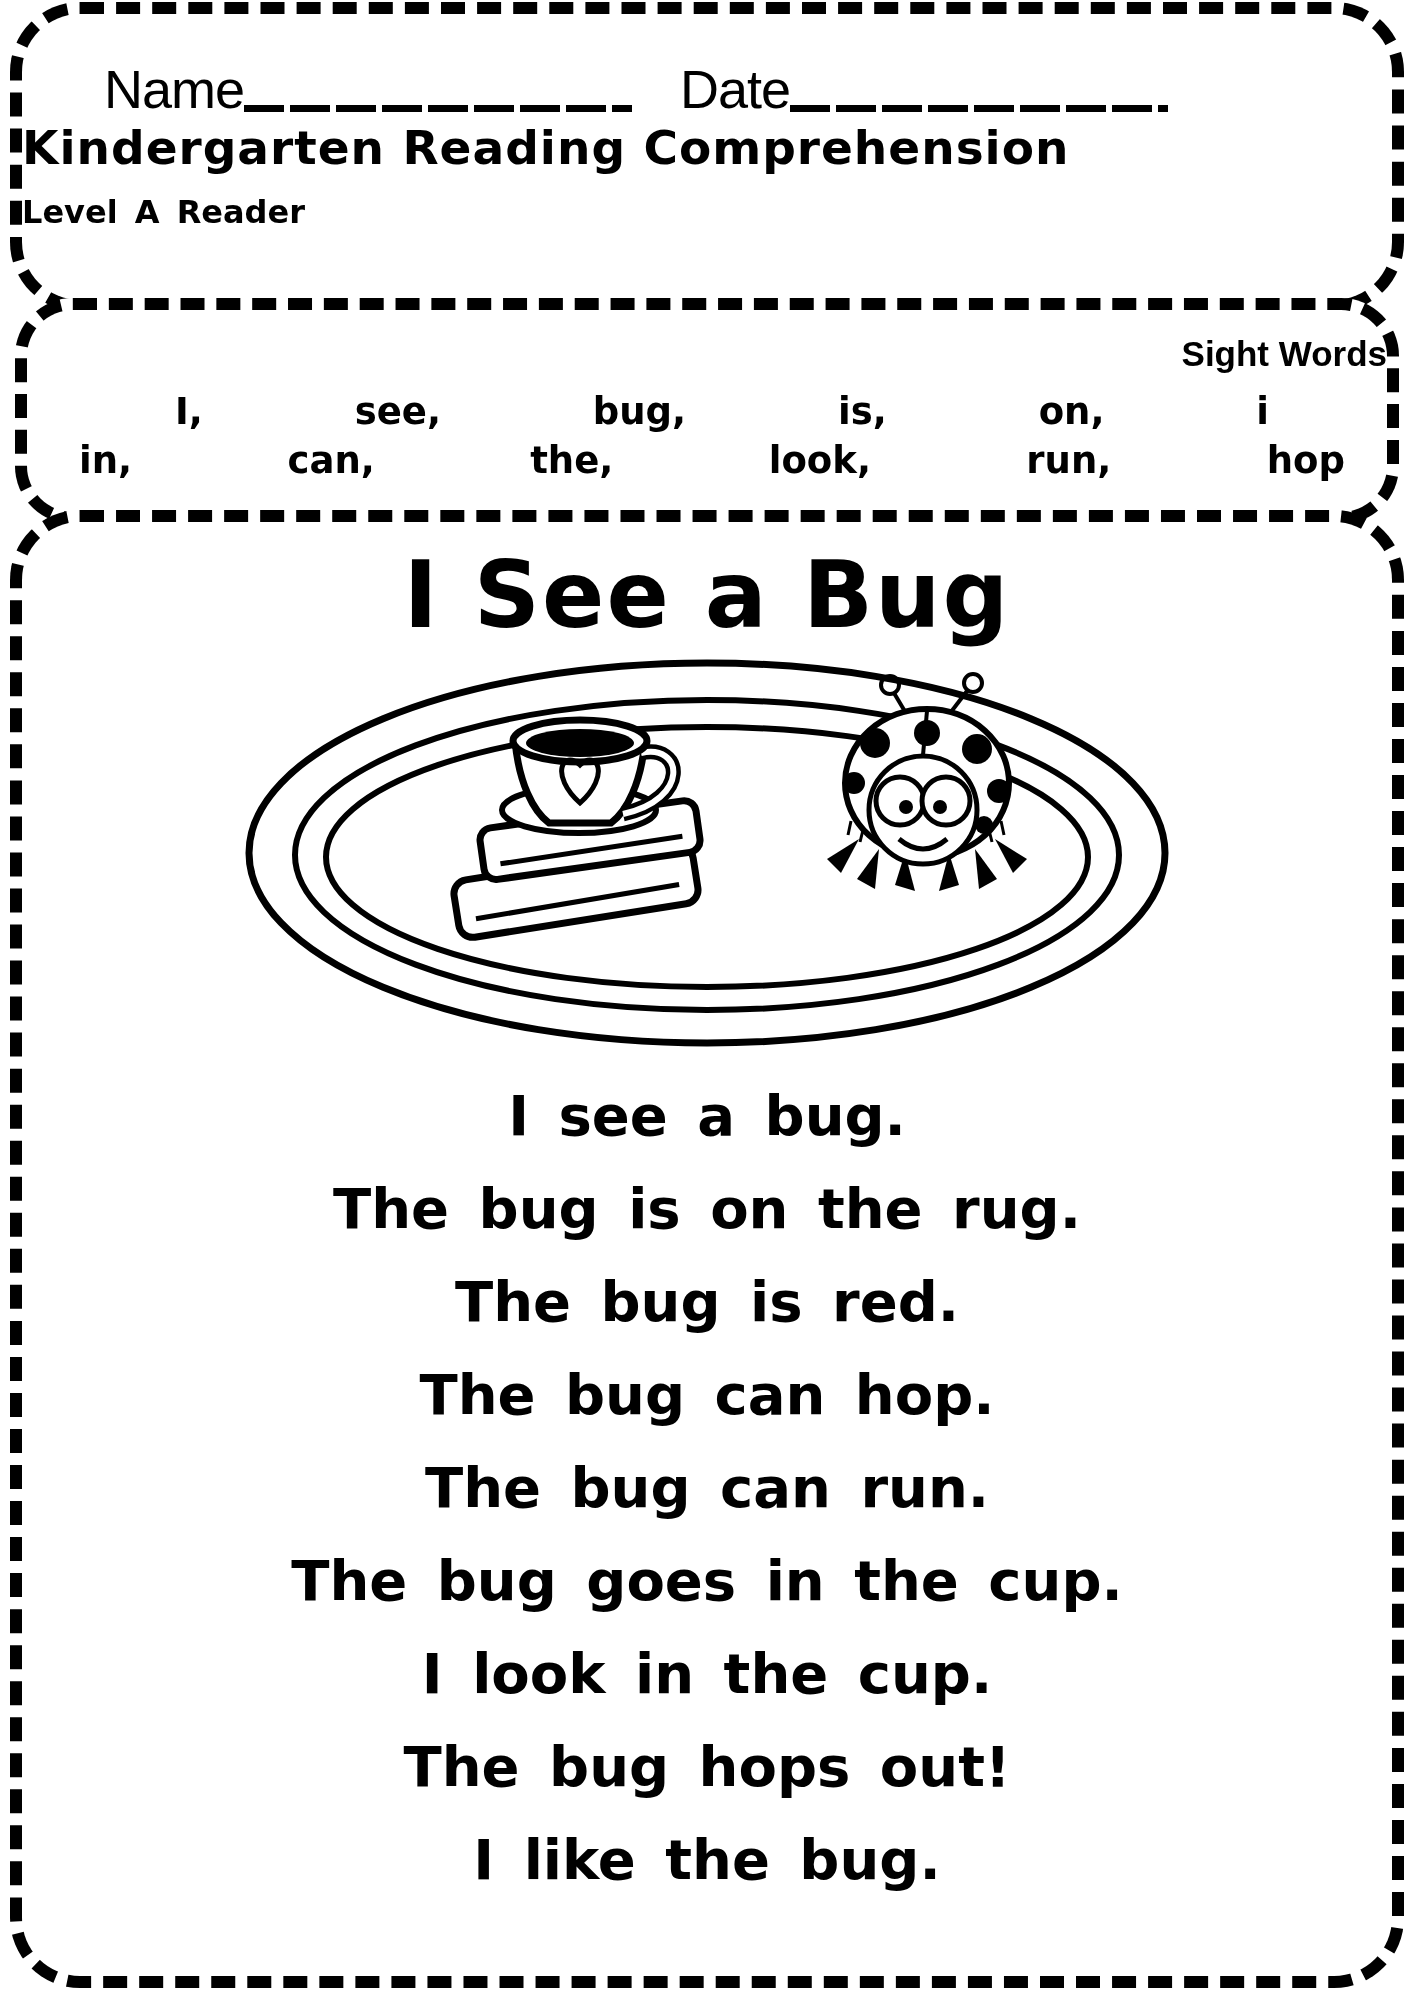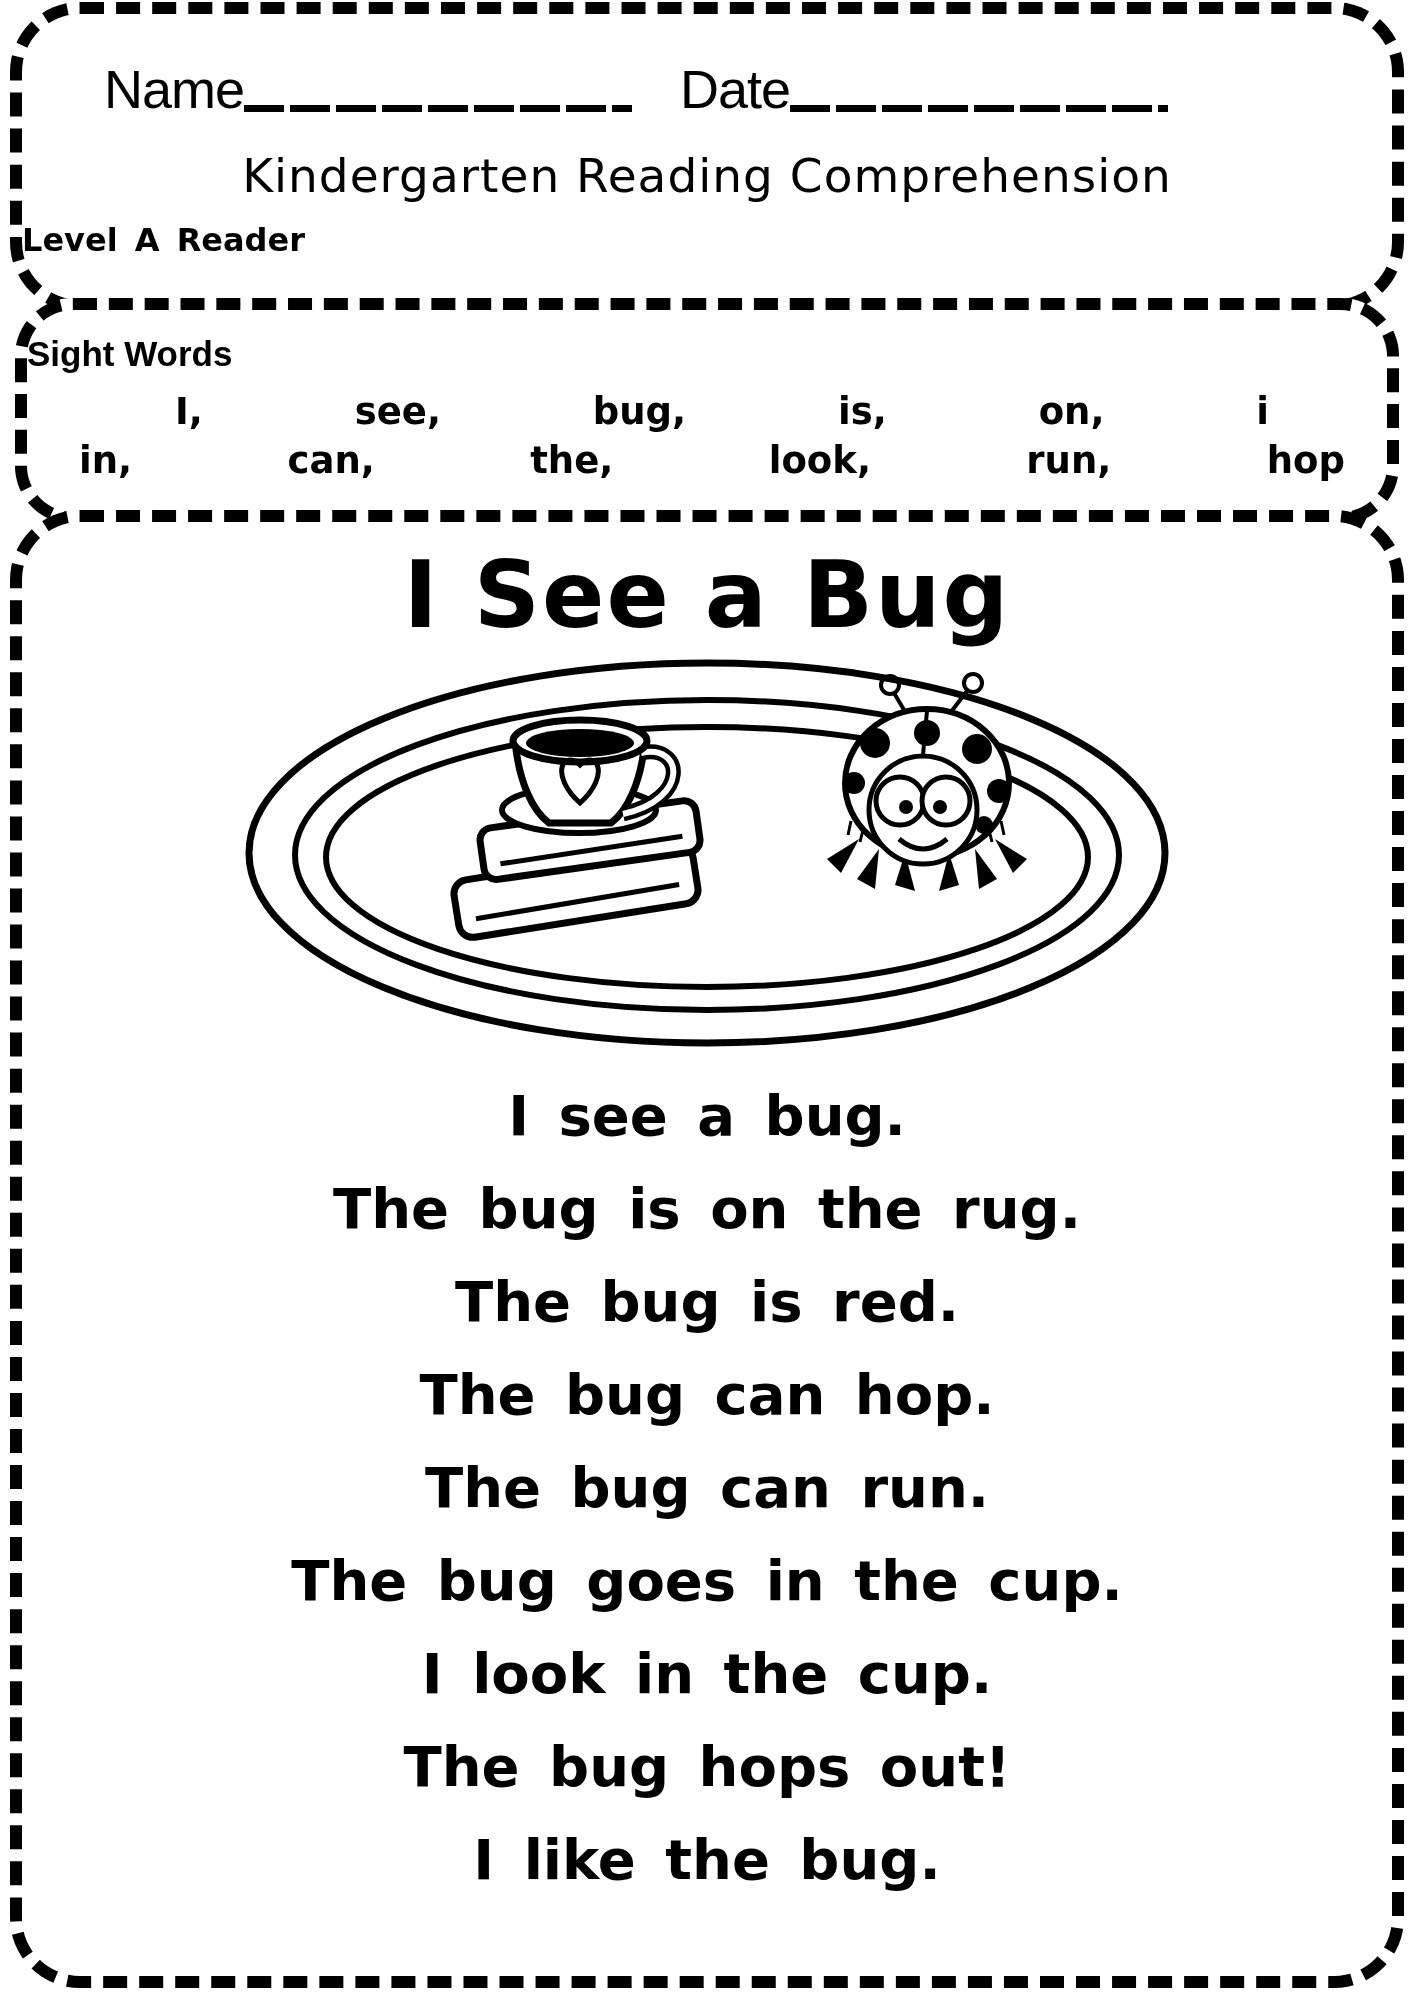--- a/index.html
+++ b/index.html
@@ -43,40 +43,39 @@
   }
   .write-line {
     display:inline-block;
     width:388px; height:7px;
     vertical-align:-4px;
     background:repeating-linear-gradient(90deg,#000 0 40px, rgba(0,0,0,0) 40px 46px);
   }
   .date-group { margin-left:48px; }
   .date-group .write-line { width:378px; }
   .ws-title {
-    margin-top:28px;
-    text-align:center;
+    text-align:left;
     font-family:"DejaVu Sans", sans-serif;
-    font-weight:normal;
+    font-weight:bold;
     font-size:47px;
     letter-spacing:1px;
   }
   .level {
     margin-top:18px;
     text-align:left;
     padding-right:55px;
     font-weight:bold;
     font-size:32px;
     word-spacing:6px;
   }
 
   
   .sw-heading {
     margin-top:24px;
-    text-align:left;
+    text-align:right;
     font-family:"Liberation Sans", sans-serif;
     font-weight:bold;
     font-size:35px;
   }
   .sw-row {
     display:flex;
     justify-content:space-between;
     font-weight:bold;
     font-size:37px;
   }

